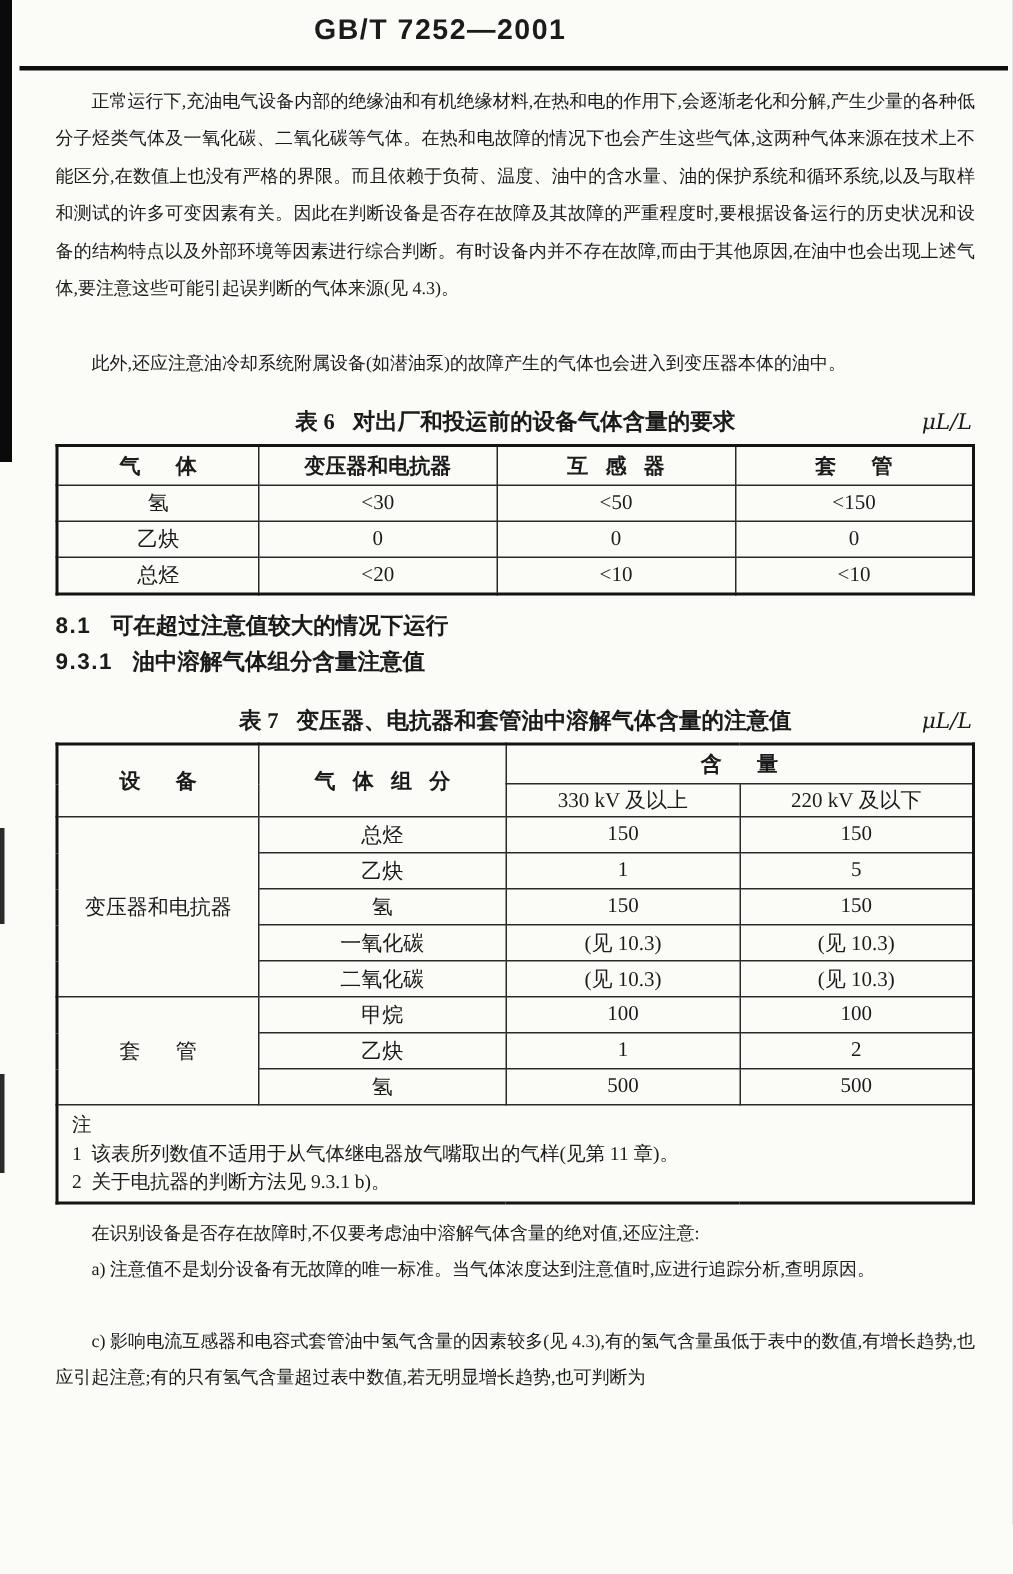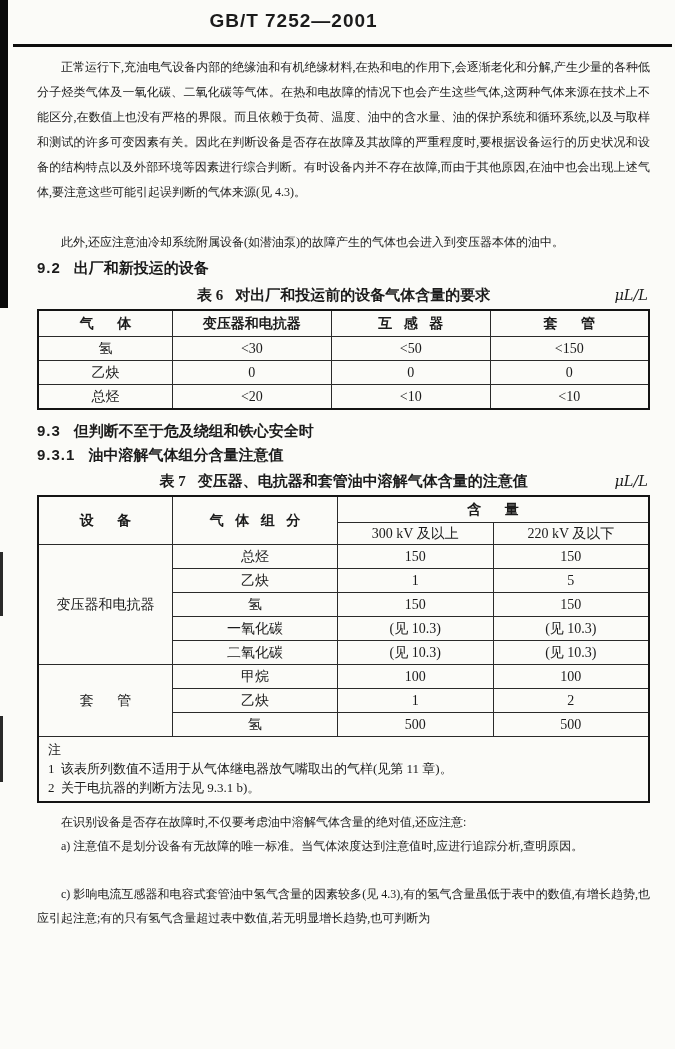--- a/index.html
+++ b/index.html
@@ -29,21 +29,21 @@
   }
   .p1 { min-height:175px; }
   .p2 { min-height:25px; }
   .b92 { min-height:50px; }
 
   .sec { font-size:15px; font-weight:bold; line-height:25px; min-height:23px; }
   .sec .num { font-family:"Liberation Sans","DejaVu Sans",sans-serif; margin-right:13px; letter-spacing:1px; }
   .sec93, .sec931, .b931 { line-height:23px; min-height:23px; }
   .b931 { font-weight:normal; }
 
-  .cap { position:relative; text-align:center; font-weight:bold; font-size:15px; line-height:22px; min-height:22px; margin-top:3px; }
+  .cap { position:relative; text-align:center; font-weight:bold; font-size:15px; line-height:22px; min-height:22px; margin-top:16px; }
   .cap .cap-label { margin-right:12px; }
   .cap .unit {
     position:absolute; right:2px; top:0; font-weight:normal; font-size:14.5px;
     font-family:"DejaVu Serif","Liberation Serif",serif;
   }
   .cap .unit i { }
 
   table.std { width:100%; border-collapse:collapse; table-layout:fixed; margin-top:3px;
               border:2px solid #141414; font-size:14px; }
   table.std th, table.std td {
@@ -76,23 +76,20 @@
   <div class="scan-bar bar3"></div>
 
   <div class="std-num">GB/T 7252—2001</div>
   <div class="rule"></div>
 
   <div class="content">
 
     <p class="para p1">正常运行下,充油电气设备内部的绝缘油和有机绝缘材料,在热和电的作用下,会逐渐老化和分解,产生少量的各种低分子烃类气体及一氧化碳、二氧化碳等气体。在热和电故障的情况下也会产生这些气体,这两种气体来源在技术上不能区分,在数值上也没有严格的界限。而且依赖于负荷、温度、油中的含水量、油的保护系统和循环系统,以及与取样和测试的许多可变因素有关。因此在判断设备是否存在故障及其故障的严重程度时,要根据设备运行的历史状况和设备的结构特点以及外部环境等因素进行综合判断。有时设备内并不存在故障,而由于其他原因,在油中也会出现上述气体,要注意这些可能引起误判断的气体来源(见 4.3)。</p>
     <p class="para p2">此外,还应注意油冷却系统附属设备(如潜油泵)的故障产生的气体也会进入到变压器本体的油中。</p>
 
-    <div class="sec">
-      <span class="num">9.2</span><span>出厂和新投运的设备</span>
-    </div>
 
     <div class="cap">
       <span class="cap-label">表 6</span><span>对出厂和投运前的设备气体含量的要求</span>
       <span class="unit"><i>μL/L</i></span>
     </div>
 
     <table class="std t6">
       <colgroup>
           <col style="width:22%">
           <col style="width:26%">
@@ -121,21 +118,21 @@
       <tr>
         <td>总烃</td>
         <td>&lt;20</td>
         <td>&lt;10</td>
         <td>&lt;10</td>
       </tr>
     </tbody>
       </table>
 
     <div class="sec sec93">
-      <span class="num">9.3</span><span>但判断不至于危及绕组和铁心安全时</span>
+      <span class="num">8.1</span><span>可在超过注意值较大的情况下运行</span>
     </div>
     <div class="sec sec931">
       <span class="num">9.3.1</span><span>油中溶解气体组分含量注意值</span>
     </div>
 
     <div class="cap">
       <span class="cap-label">表 7</span><span>变压器、电抗器和套管油中溶解气体含量的注意值</span>
       <span class="unit"><i>μL/L</i></span>
     </div>
 
@@ -146,21 +143,21 @@
           <col style="width:25.5%">
           <col style="width:25.5%">
         </colgroup>
       <tbody>
           <tr class="hr1">
         <th rowspan="2" class="sp-wide">设 备</th>
         <th rowspan="2" class="sp-mid">气 体 组 分</th>
         <th colspan="2" class="sp-wide">含 量</th>
       </tr>
       <tr class="hr2">
-        <th>300 kV 及以上</th>
+        <th>330 kV 及以上</th>
         <th>220 kV 及以下</th>
       </tr>
       <tr>
         <td rowspan="5">变压器和电抗器</td>
         <td>总烃</td>
         <td>150</td>
         <td>150</td>
       </tr>
       <tr>
         <td>乙炔</td>

